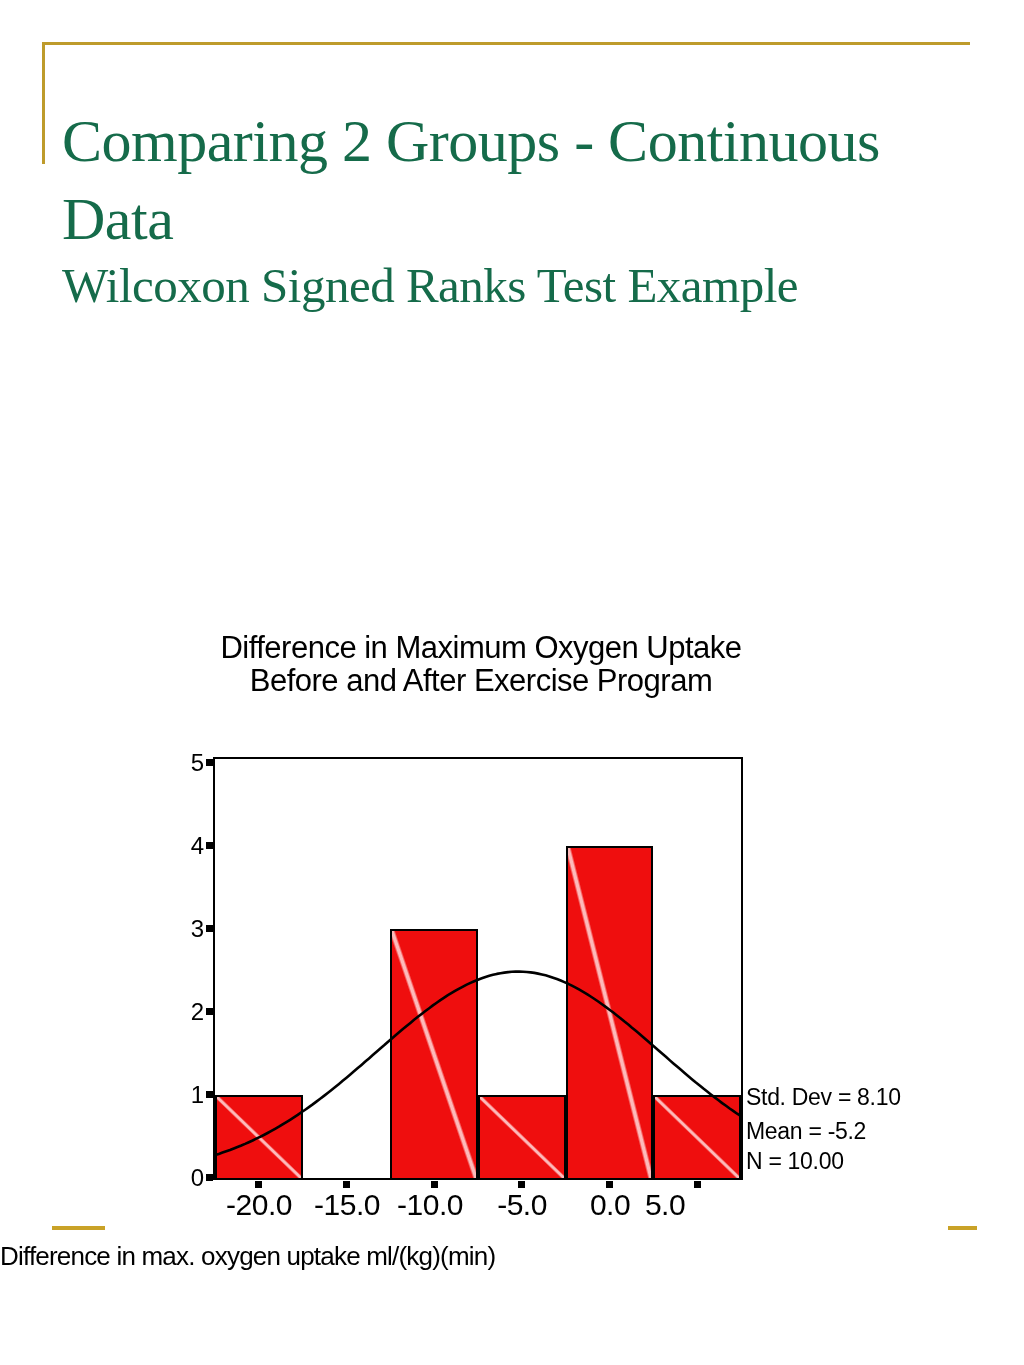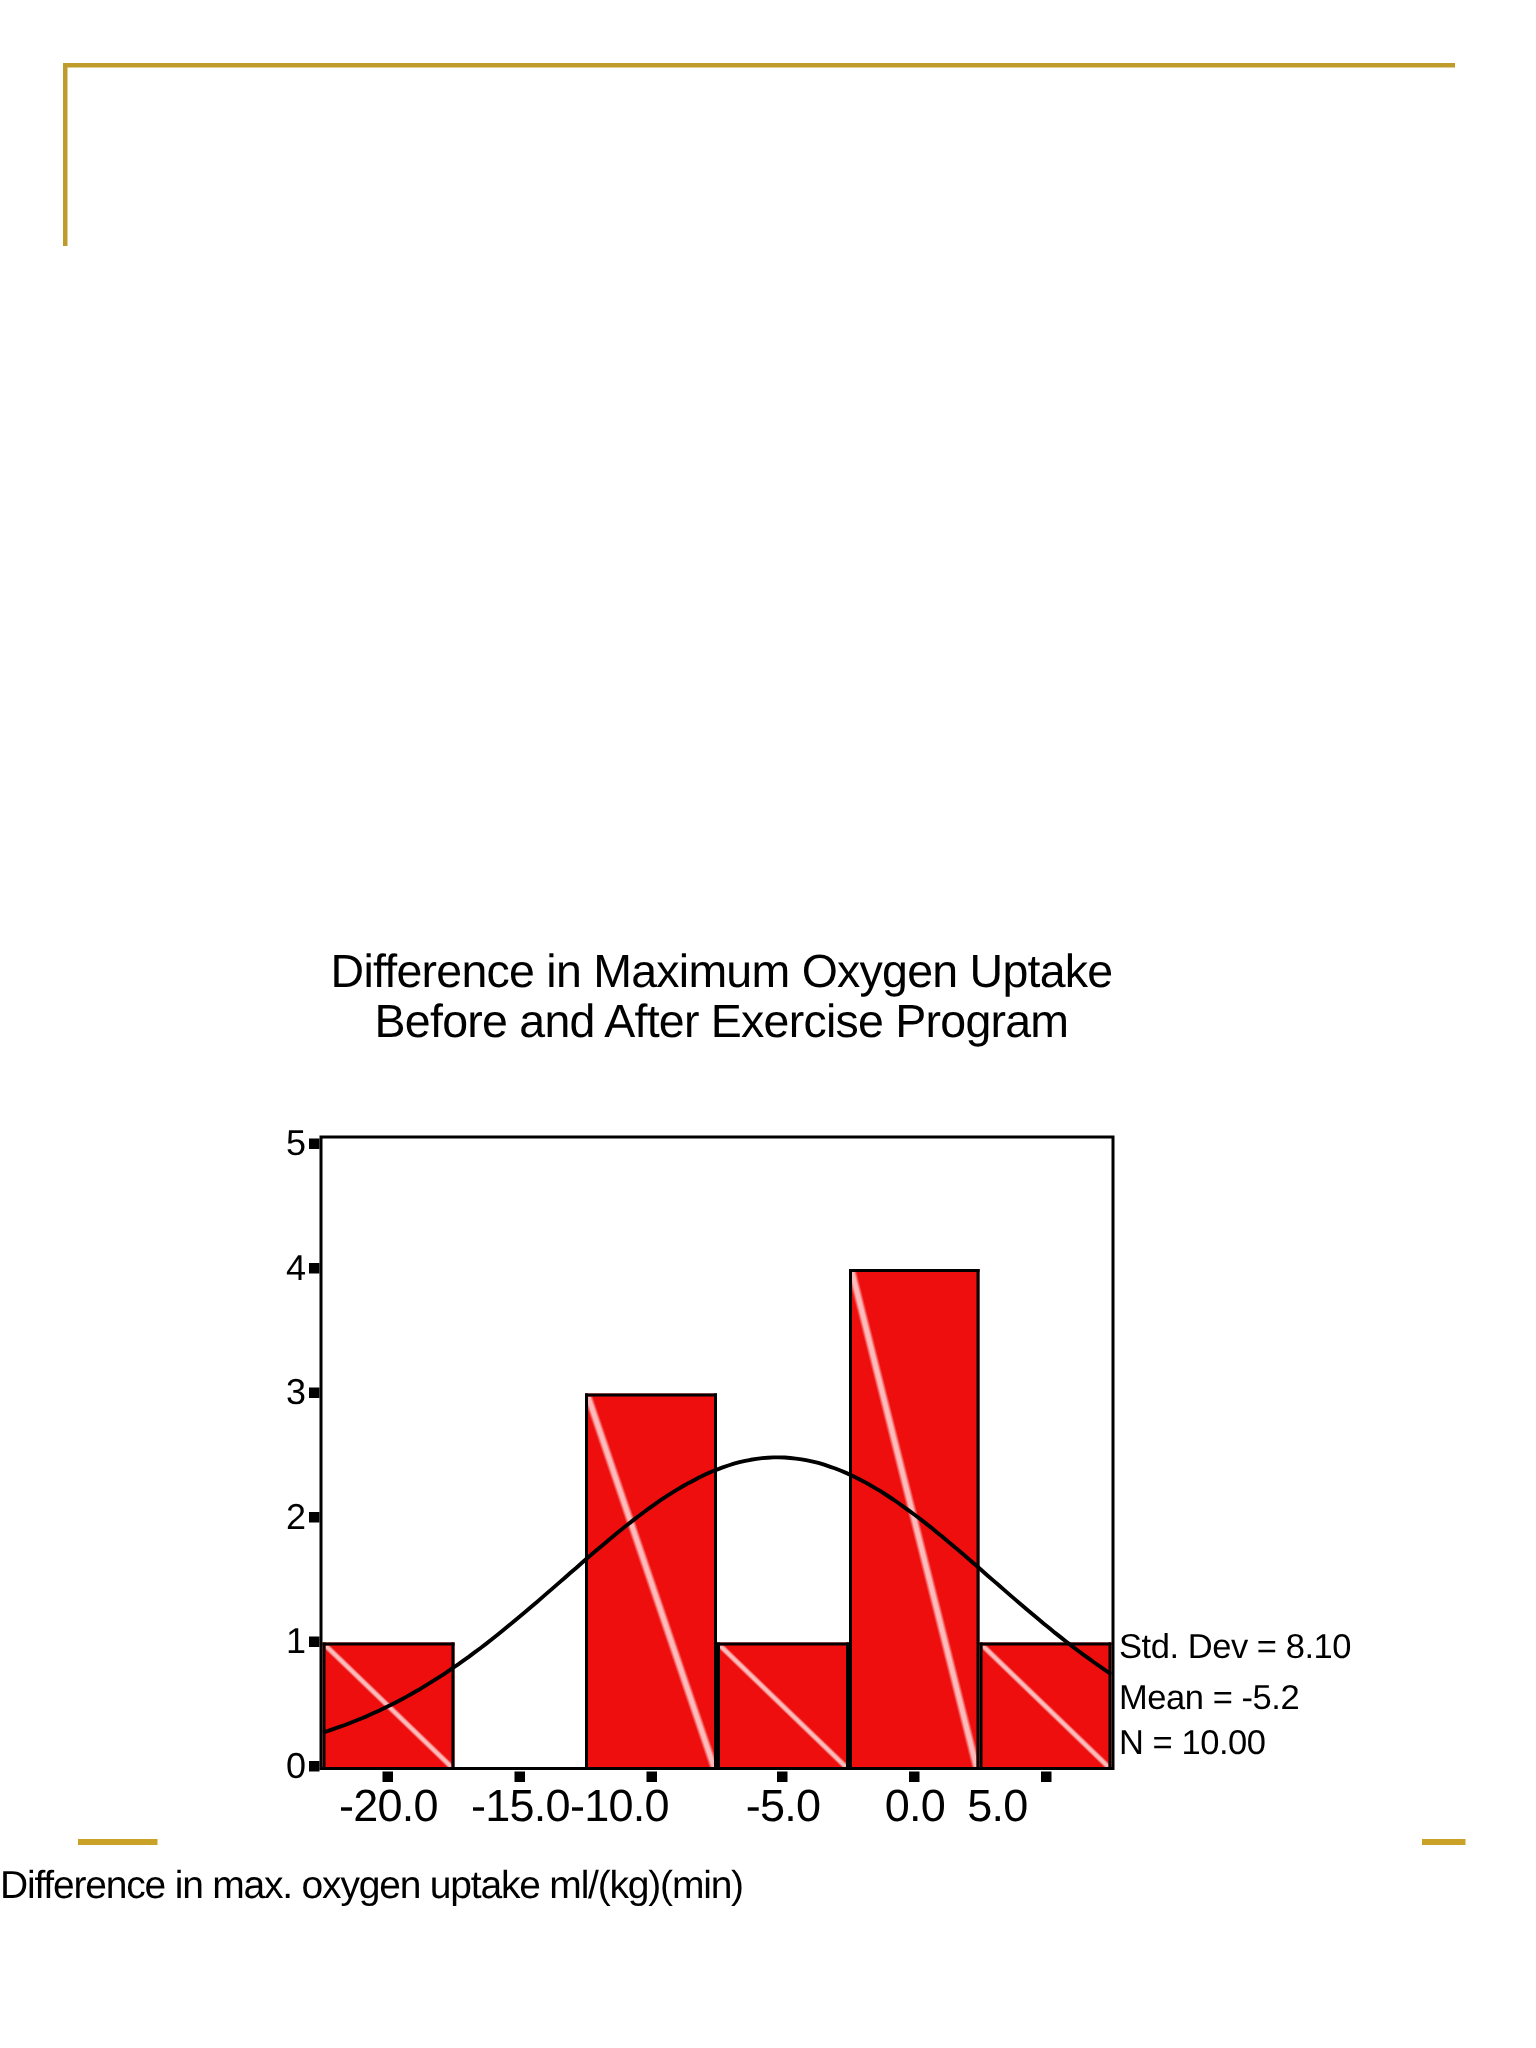--- a/index.html
+++ b/index.html
@@ -58,20 +58,22 @@
   .stat.s1 { top:1084px; } .stat.s2 { top:1118px; } .stat.s3 { top:1148px; }
   .x-axis-title { position:absolute; left:0; top:1241px; width:952px; font-size:26px; letter-spacing:-0.8px; }
 </style>
 </head>
 <body>
 
 <div class="slide" id="slide">
   <div class="accent-top"></div>
   <div class="accent-left"></div>
 
+  <h1 class="page-title">Comparing 2 Groups - Continuous Data</h1>
+  <h2 class="page-subtitle">Wilcoxon Signed Ranks Test Example</h2>
 
   <div class="bullets">
   </div>
 
   <div class="chart-title t1">Difference in Maximum Oxygen Uptake</div>
   <div class="chart-title t2">Before and After Exercise Program</div>
 
   <div class="plot" id="plot-area">
     <svg class="curve-svg" id="curve-svg" width="526" height="419" viewBox="0 0 526 419">
       <polyline id="curve-path" fill="none" stroke="#000" stroke-width="2.6" stroke-linejoin="round" points="0.0,396.1 3.8,394.9 7.5,393.6 11.3,392.3 15.0,391.0 18.8,389.5 22.5,388.0 26.3,386.5 30.1,384.9 33.8,383.2 37.6,381.5 41.3,379.7 45.1,377.9 48.8,376.0 52.6,374.0 56.4,371.9 60.1,369.8 63.9,367.7 67.6,365.4 71.4,363.1 75.1,360.8 78.9,358.4 82.7,355.9 86.4,353.3 90.2,350.7 93.9,348.1 97.7,345.4 101.4,342.6 105.2,339.8 109.0,336.9 112.7,334.0 116.5,331.0 120.2,328.0 124.0,324.9 127.7,321.8 131.5,318.7 135.3,315.5 139.0,312.3 142.8,309.1 146.5,305.9 150.3,302.6 154.0,299.4 157.8,296.1 161.6,292.8 165.3,289.5 169.1,286.3 172.8,283.0 176.6,279.7 180.3,276.5 184.1,273.3 187.9,270.1 191.6,267.0 195.4,263.9 199.1,260.8 202.9,257.8 206.6,254.9 210.4,252.0 214.2,249.2 217.9,246.4 221.7,243.7 225.4,241.1 229.2,238.6 232.9,236.2 236.7,233.9 240.5,231.7 244.2,229.6 248.0,227.6 251.7,225.7 255.5,223.9 259.2,222.2 263.0,220.7 266.8,219.3 270.5,218.0 274.3,216.8 278.0,215.8 281.8,214.9 285.5,214.2 289.3,213.6 293.1,213.1 296.8,212.8 300.6,212.6 304.3,212.6 308.1,212.7 311.8,213.0 315.6,213.4 319.4,213.9 323.1,214.6 326.9,215.4 330.6,216.3 334.4,217.4 338.1,218.7 341.9,220.0 345.7,221.5 349.4,223.1 353.2,224.8 356.9,226.7 360.7,228.6 364.4,230.7 368.2,232.9 372.0,235.1 375.7,237.5 379.5,240.0 383.2,242.5 387.0,245.2 390.7,247.9 394.5,250.7 398.3,253.5 402.0,256.4 405.8,259.4 409.5,262.5 413.3,265.5 417.0,268.7 420.8,271.8 424.6,275.0 428.3,278.2 432.1,281.5 435.8,284.7 439.6,288.0 443.3,291.3 447.1,294.6 450.9,297.8 454.6,301.1 458.4,304.4 462.1,307.6 465.9,310.8 469.6,314.0 473.4,317.2 477.2,320.4 480.9,323.5 484.7,326.5 488.4,329.6 492.2,332.6 495.9,335.5 499.7,338.4 503.5,341.3 507.2,344.1 511.0,346.8 514.7,349.5 518.5,352.1 522.2,354.7 526.0,357.2"></polyline>
@@ -101,20 +103,20 @@
     <div class="ytick-label" style="top: 914px;">3</div>
     <div class="tick-square" style="left: 206px; top: 842px;"></div>
     <div class="ytick-label" style="top: 831px;">4</div>
     <div class="tick-square" style="left: 206px; top: 759px;"></div>
     <div class="ytick-label" style="top: 748px;">5</div>
     <div class="tick-square" style="left: 255px; top: 1181px;"></div>
     <div class="xtick-label" style="left: 214px;">-20.0</div>
     <div class="tick-square" style="left: 343px; top: 1181px;"></div>
     <div class="xtick-label" style="left: 302px;">-15.0</div>
     <div class="tick-square" style="left: 431px; top: 1181px;"></div>
-    <div class="xtick-label" style="left: 368px;">-10.0</div>
+    <div class="xtick-label" style="left: 385px;">-10.0</div>
     <div class="tick-square" style="left: 518px; top: 1181px;"></div>
     <div class="xtick-label" style="left: 477px;">-5.0</div>
     <div class="tick-square" style="left: 606px; top: 1181px;"></div>
     <div class="xtick-label" style="left: 565px;">0.0</div>
     <div class="tick-square" style="left: 694px; top: 1181px;"></div>
     <div class="xtick-label" style="left: 620px; text-align: center;">5.0</div>
   </div>
 
 </body></html>

